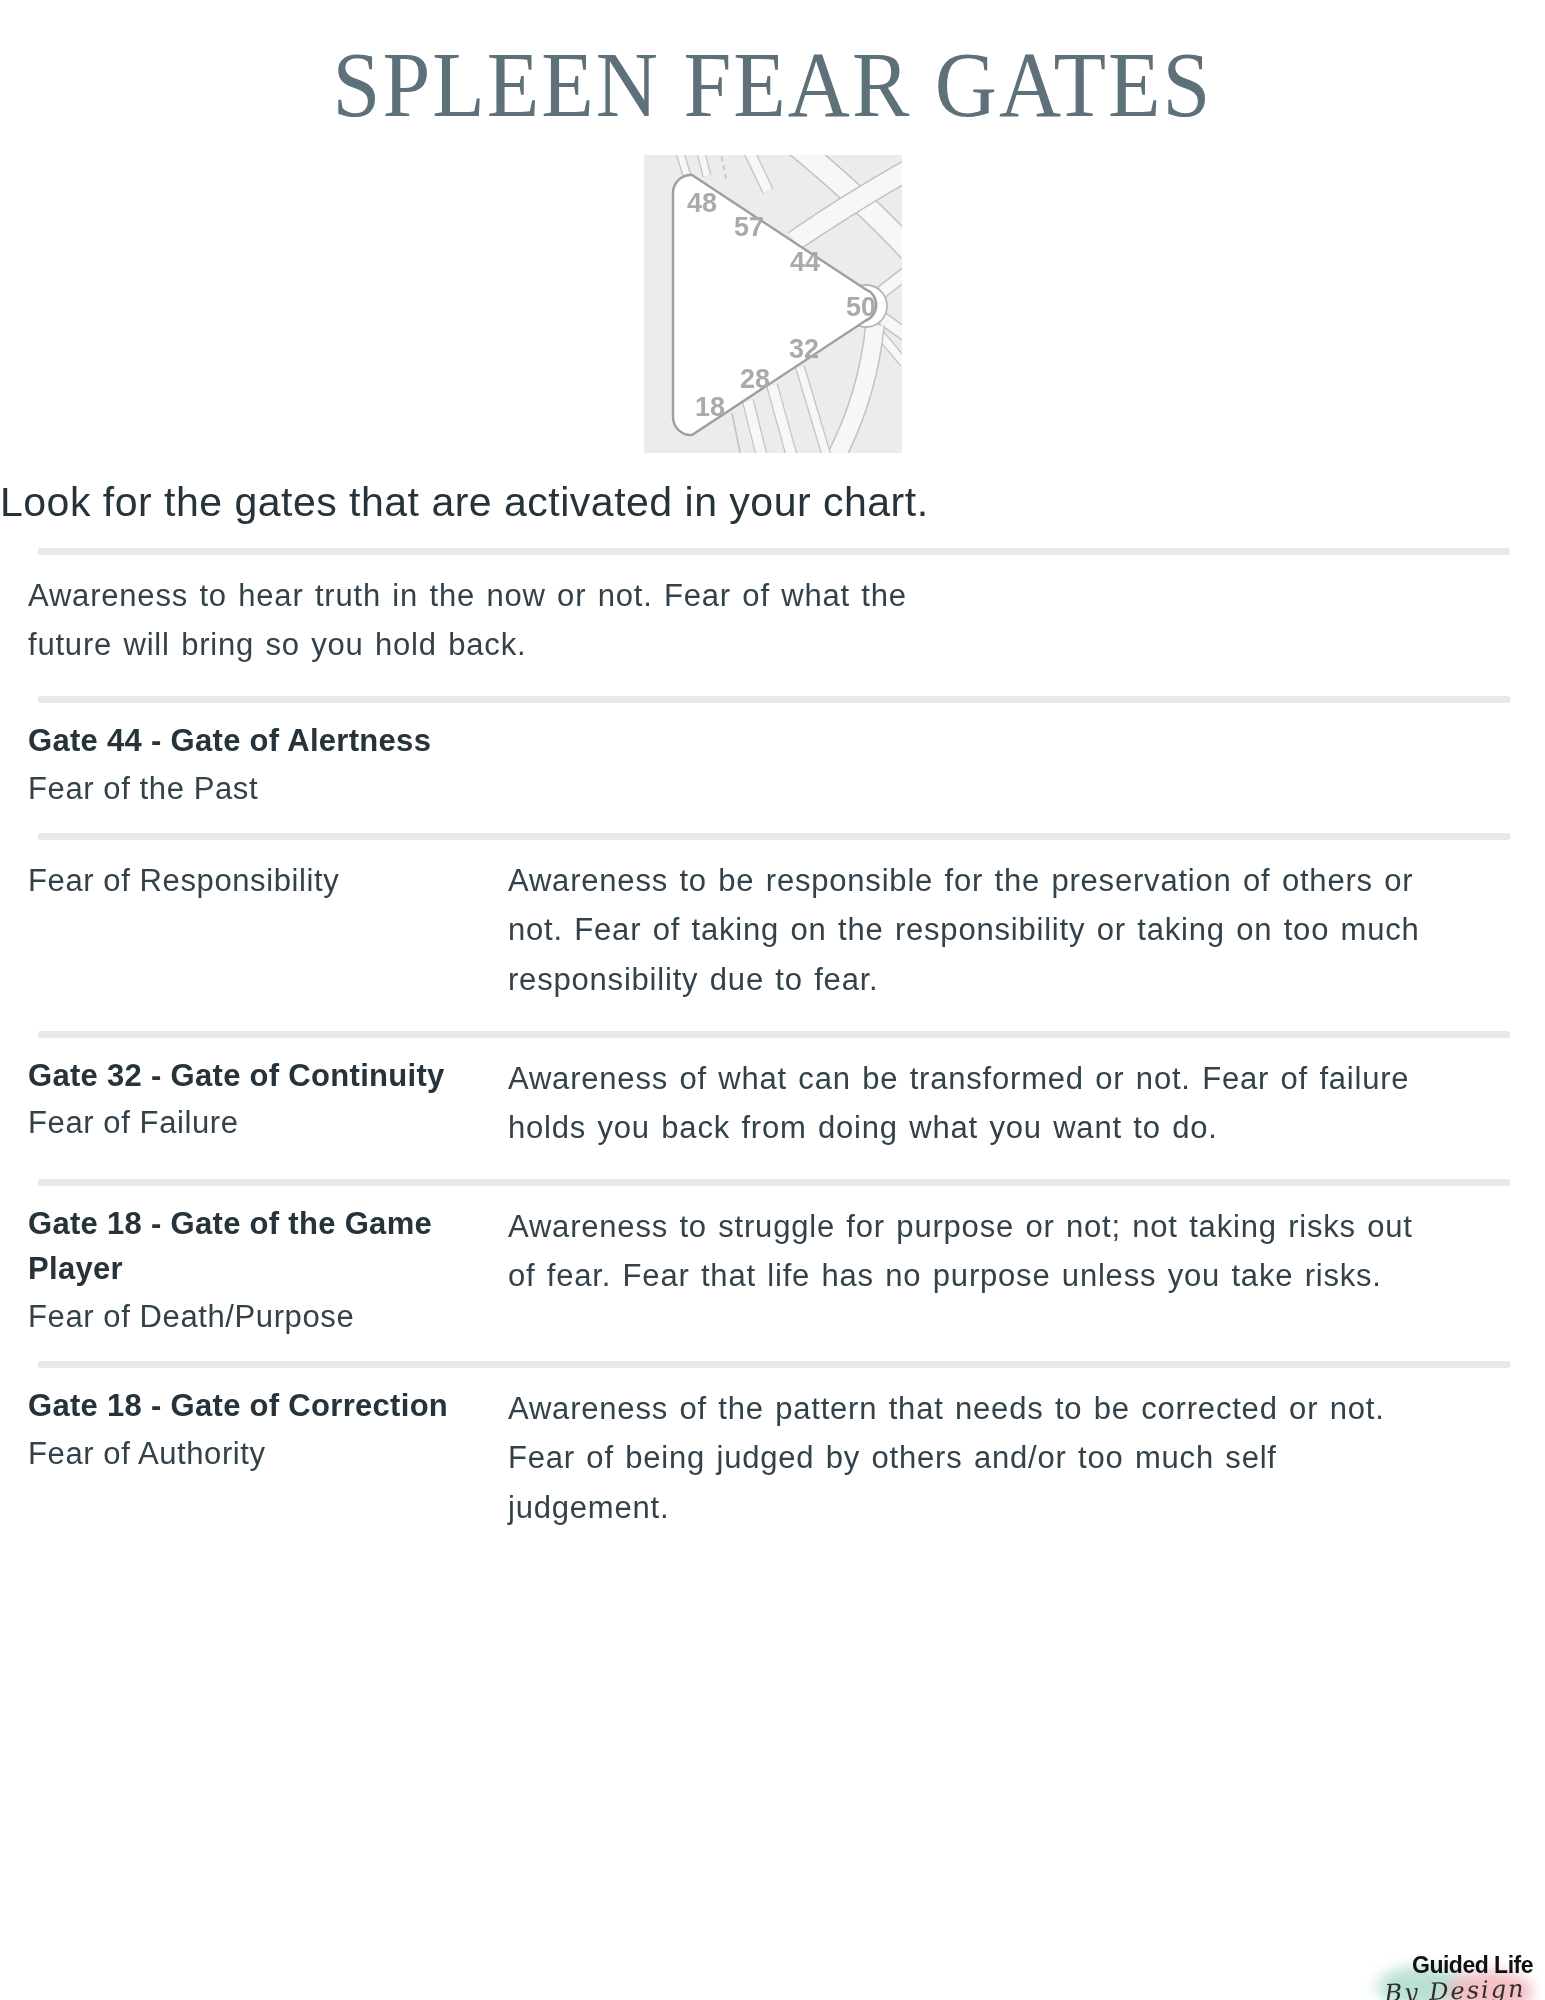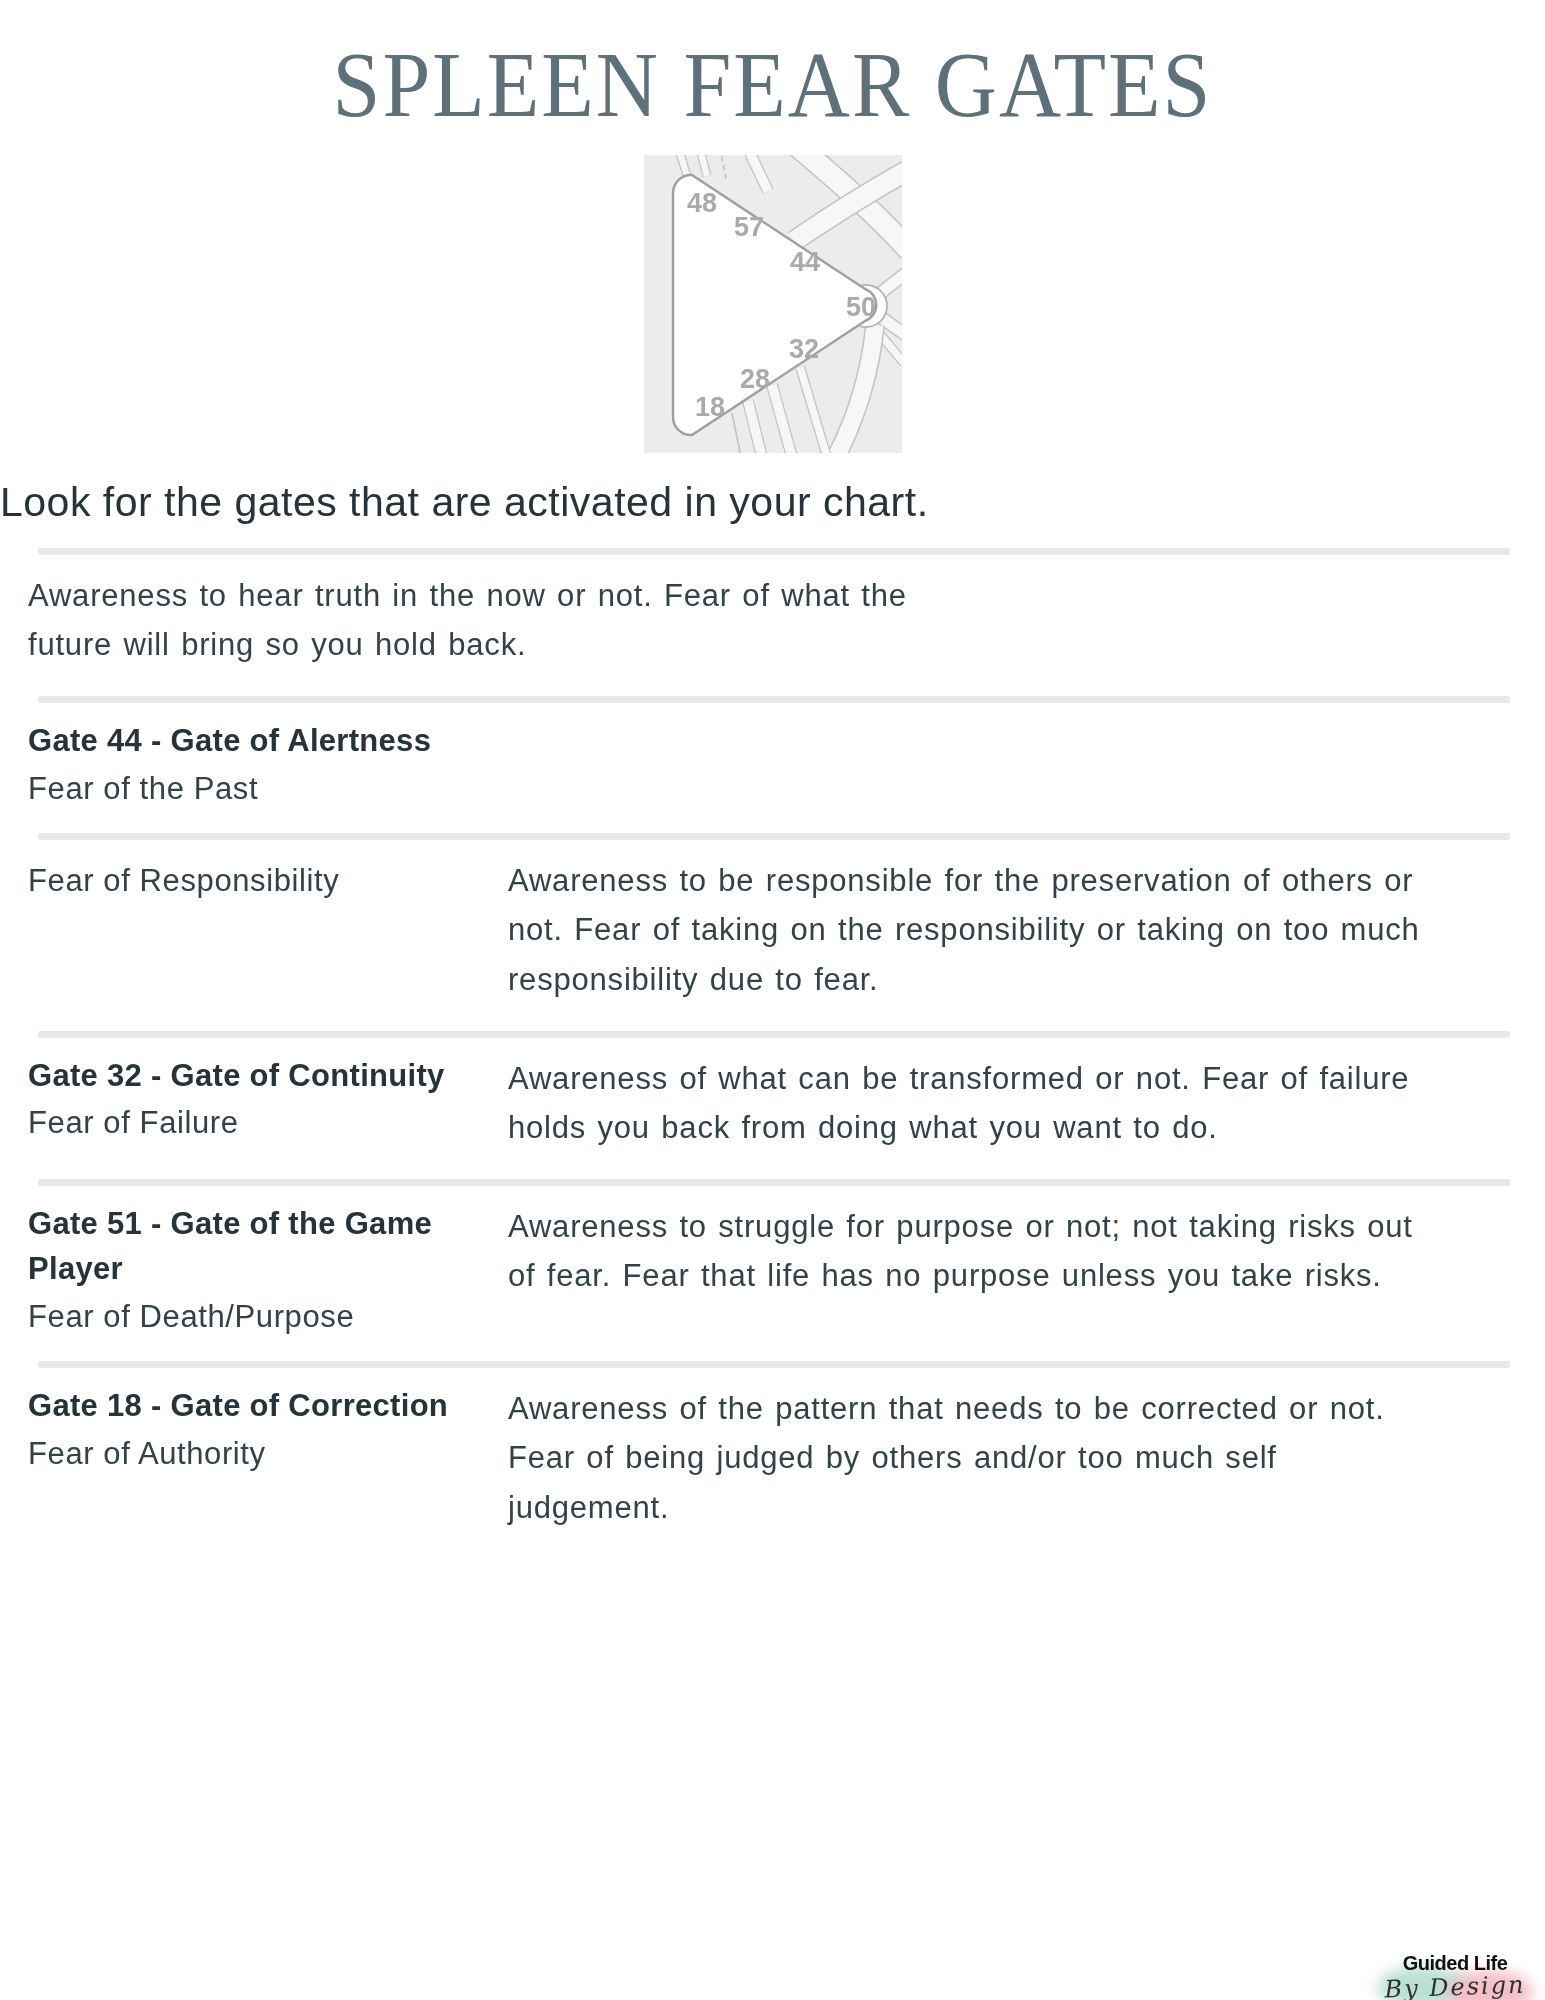--- a/index.html
+++ b/index.html
@@ -91,22 +91,22 @@
   }
   .brush {
     position:absolute;
     border-radius:50%;
     filter:blur(7px);
   }
   .brush-mint { left:0; top:22px; width:92px; height:42px; background:#aedbcd; opacity:.85; }
   .brush-pink { right:0; top:26px; width:86px; height:44px; background:#f2bac1; opacity:.9; }
   .logo-line1 {
     position:relative;
-    text-align:center;
-    font-size:20px;
+    text-align:right;
+    font-size:23px;
     font-weight:800;
     letter-spacing:-0.5px;
     color:#111111;
     margin-top:8px;
   }
   .logo-line2 {
     position:relative;
     text-align:center;
     font-family:"DejaVu Serif", serif;
     font-style:italic;
@@ -209,21 +209,21 @@
         <div class="gate-fear">Fear of Failure</div>
       </div>
       <div class="col-right">
         <div class="gate-desc">Awareness of what can be transformed or not. Fear of failure holds you back from doing what you want to do.</div>
       </div>
     </div>
     <div class="divider"></div>
 
     <div class="gate-row">
       <div class="col-left">
-        <div class="gate-heading">Gate 51 - Gate of the Game Player</div>
+        <div class="gate-heading">Gate 18 - Gate of the Game Player</div>
         <div class="gate-fear">Fear of Death/Purpose</div>
       </div>
       <div class="col-right">
         <div class="gate-desc">Awareness to struggle for purpose or not; not taking risks out of fear. Fear that life has no purpose unless you take risks.</div>
       </div>
     </div>
     <div class="divider"></div>
 
     <div class="gate-row">
       <div class="col-left">

